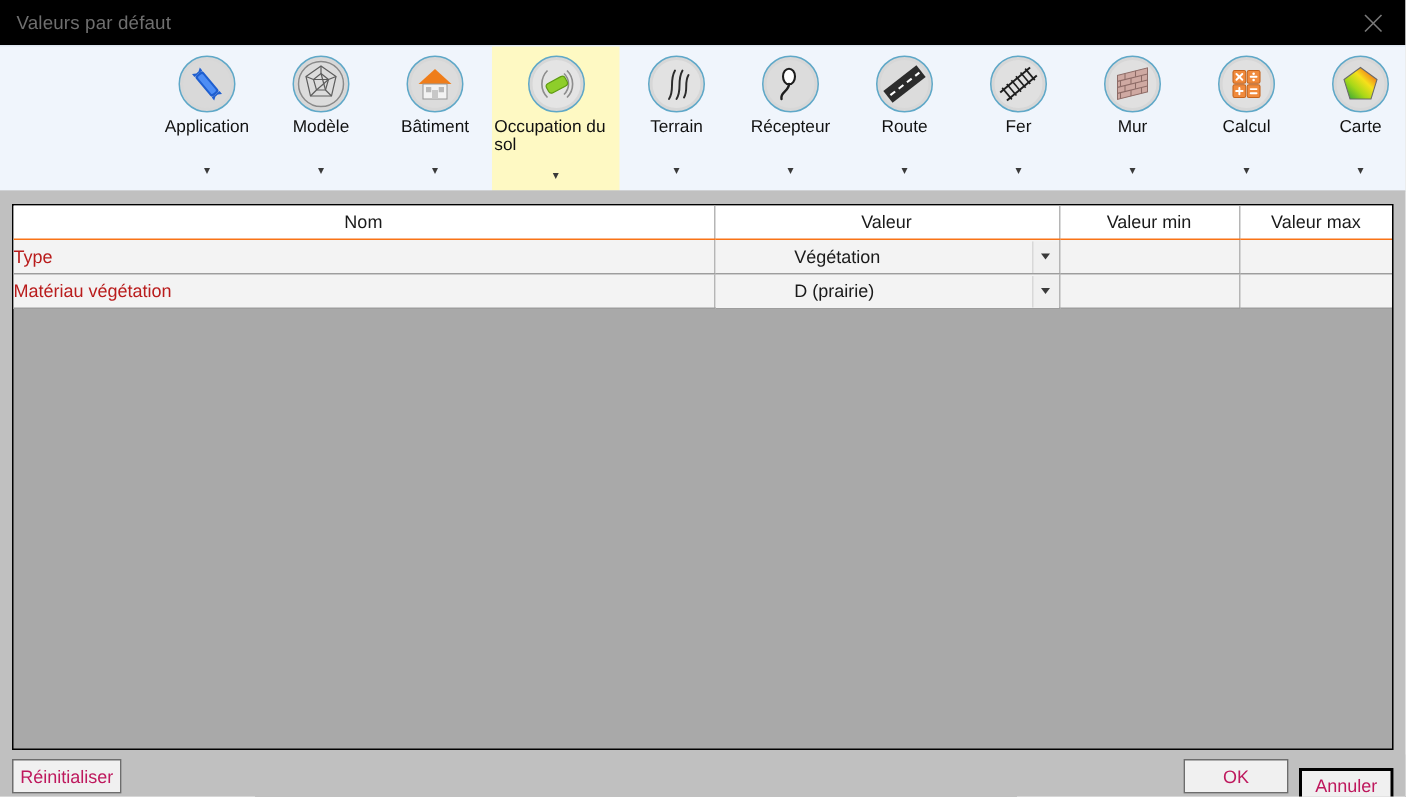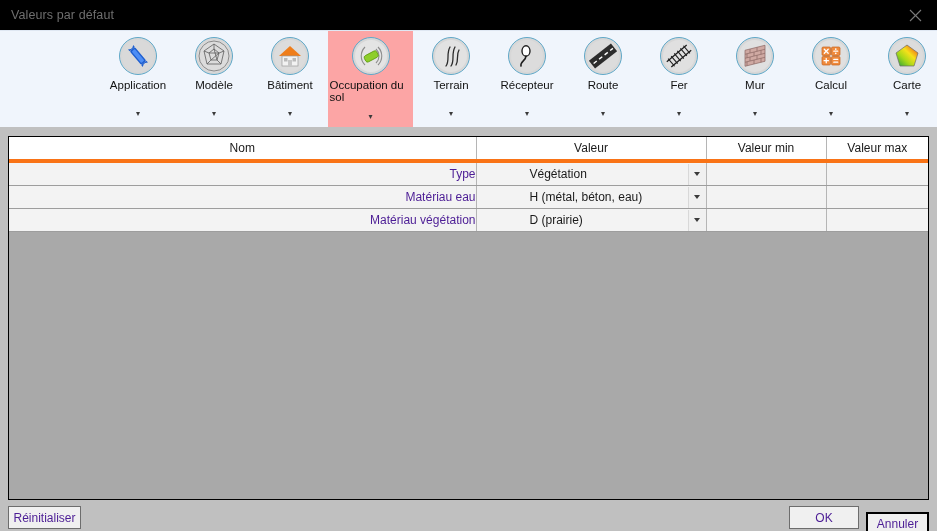--- a/index.html
+++ b/index.html
@@ -65,21 +65,21 @@
     box-sizing: border-box;
     display: flex;
     flex-direction: column;
     align-items: center;
     padding-top: 6px;
     cursor: pointer;
     position: relative;
   }
   .rb-item.wide { width: 85px; }
   .rb-item.selected {
-    background: #fca5a5;
+    background: #fef9c3;
   }
   .rb-icon {
     width: 38px; height: 38px;
     border-radius: 50%;
     background: #d7d7d7;
     border: 1.4px solid #5fa8c8;
     box-sizing: border-box;
     display: flex; align-items: center; justify-content: center;
     position: relative;
     overflow: hidden;
@@ -136,37 +136,37 @@
     background: #ffffff;
   }
   table.grid th {
     height: 22px;
     background: #ffffff;
     font-weight: normal;
     font-size: 12px;
     color: #1a1a1a;
     text-align: center;
     border-right: 1px solid #b5b5b5;
-    border-bottom: 4px solid #f97316;
+    border-bottom: 1px solid #f97316;
     padding: 0;
   }
   table.grid th:last-child { border-right: none; }
   table.grid td {
     height: 22px;
     background: #f3f3f3;
     border-right: 1px solid #b5b5b5;
     border-bottom: 1px solid #9d9d9d;
     padding: 0;
     font-size: 12px;
     vertical-align: middle;
   }
   table.grid td:last-child { border-right: none; }
   td.name-cell {
-    text-align: right;
-    color: #4c1d95;
+    text-align: left;
+    color: #b91c1c;
     background: #f3f3f3;
   }
   td.value-cell {
     background: #ffffff;
     padding: 0;
     position: relative;
   }
   .value-inner {
     display: flex;
     align-items: center;
@@ -207,21 +207,21 @@
     background: #c0c0c0;
   }
   .btn {
     position: absolute;
     height: 23px;
     background: #f0f0f0;
     border: 1px solid #6d6d6d;
     box-sizing: border-box;
     font-family: "Liberation Sans", sans-serif;
     font-size: 12px;
-    color: #4c1d95;
+    color: #be185d;
     display: flex;
     align-items: center;
     justify-content: center;
     cursor: pointer;
     padding: 0;
   }
   .btn.reset { left: 8px; top: 3px; width: 73px; }
   .btn.ok    { left: 789px; top: 3px; width: 70px; }
   .btn.cancel{ left: 866px; top: 9px; width: 63px; border: 2px solid #000000; }
 
@@ -491,33 +491,20 @@
               <span class="value-text">Végétation</span>
               <span class="value-drop">
                   <span class="tri"></span>
                 </span>
             </div>
           </td>
           <td class="minmax-cell"></td>
           <td class="minmax-cell"></td>
         </tr>
         <tr>
-          <td class="name-cell">Matériau eau</td>
-          <td class="value-cell">
-            <div class="value-inner">
-              <span class="value-text">H (métal, béton, eau)</span>
-              <span class="value-drop">
-                  <span class="tri"></span>
-                </span>
-            </div>
-          </td>
-          <td class="minmax-cell"></td>
-          <td class="minmax-cell"></td>
-        </tr>
-        <tr>
           <td class="name-cell">Matériau végétation</td>
           <td class="value-cell">
             <div class="value-inner">
               <span class="value-text">D (prairie)</span>
               <span class="value-drop">
                   <span class="tri"></span>
                 </span>
             </div>
           </td>
           <td class="minmax-cell"></td>

